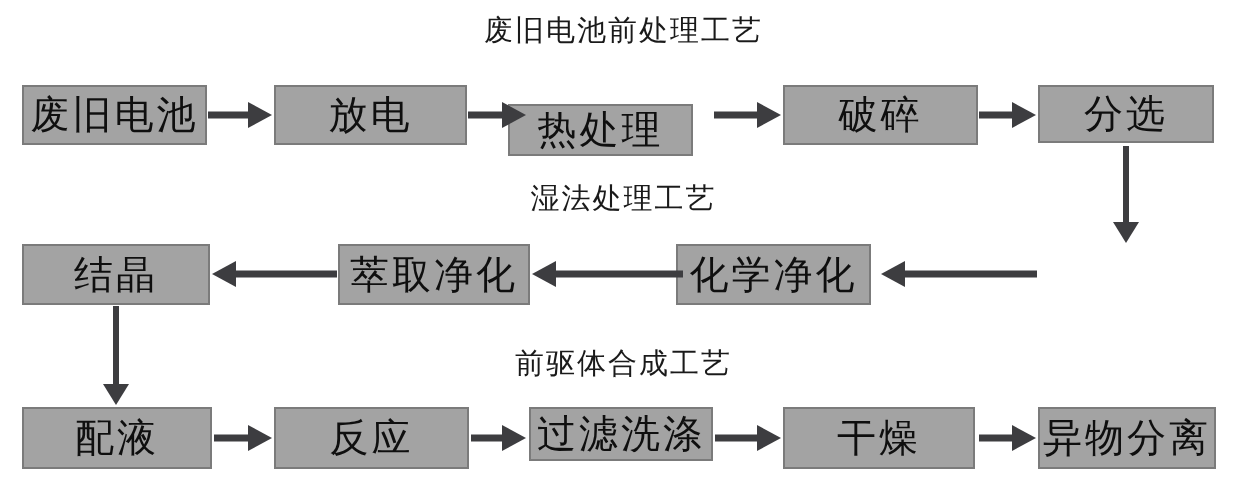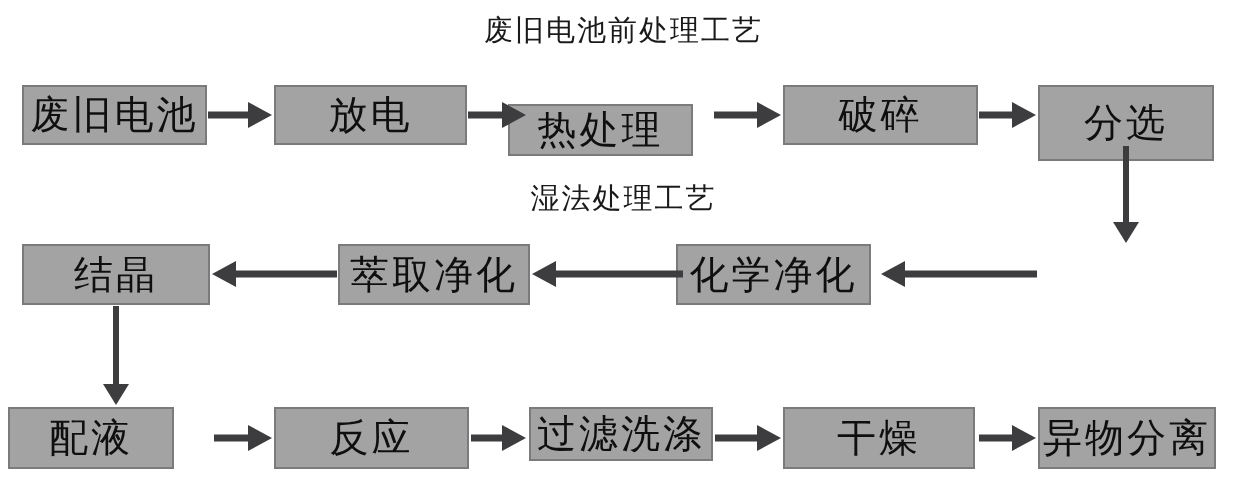--- a/index.html
+++ b/index.html
@@ -48,32 +48,33 @@
 </style>
 </head>
 <body>
 
 <div id="canvas">
 
   <div class="section-title" style="top: 11px;">废旧电池前处理工艺</div>
 
   <div class="section-title" style="top: 179px;">湿法处理工艺</div>
 
+  <div class="section-title" style="top: 344px;">前驱体合成工艺</div>
 
   <div class="node" style="left: 22px;   top: 85px; width: 185px; height: 60px;">废旧电池</div>
   <div class="node" style="left: 274px;  top: 85px; width: 193px; height: 60px;">放电</div>
   <div class="node" style="left: 508px;  top: 85px; width: 185px; height: 52px; margin-top: 19px;">热处理</div>
   <div class="node" style="left: 783px;  top: 85px; width: 195px; height: 60px;">破碎</div>
-  <div class="node" style="left: 1038px; top: 85px; width: 176px; height: 76px;">分选</div>
+  <div class="node" style="left: 1038px; top: 85px; width: 176px; height: 58px;">分选</div>
 
   <div class="node" style="left: 22px;   top: 244px; width: 188px; height: 61px;">结晶</div>
   <div class="node" style="left: 338px;  top: 244px; width: 192px; height: 61px;">萃取净化</div>
   <div class="node" style="left: 676px;  top: 244px; width: 195px; height: 61px;">化学净化</div>
 
-  <div class="node" style="left: 8px;   top: 407px; width: 166px; height: 62px;">配液</div>
+  <div class="node" style="left: 22px;   top: 407px; width: 190px; height: 62px;">配液</div>
   <div class="node" style="left: 274px;  top: 407px; width: 195px; height: 62px;">反应</div>
   <div class="node" style="left: 529px;  top: 407px; width: 184px; height: 54px;">过滤洗涤</div>
   <div class="node" style="left: 783px;  top: 407px; width: 192px; height: 62px;">干燥</div>
   <div class="node" style="left: 1038px; top: 407px; width: 178px; height: 62px;">异物分离</div>
 
   <svg id="connector-layer" viewBox="0 0 1247 488" aria-hidden="true">
 
     <g>
       <line class="h-shaft" x1="208" y1="115" x2="251" y2="115"></line>
       <polygon points="248,102 248,128 272,115"></polygon>

